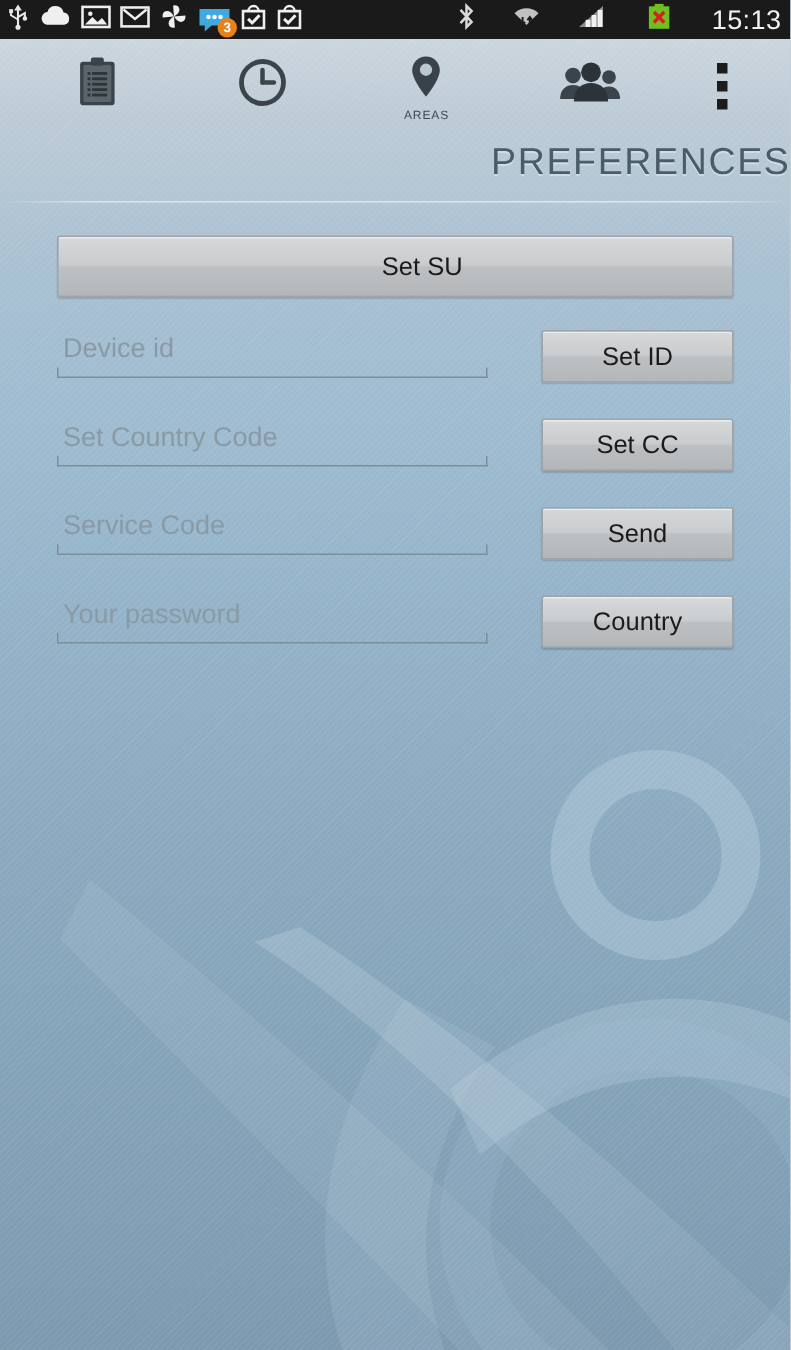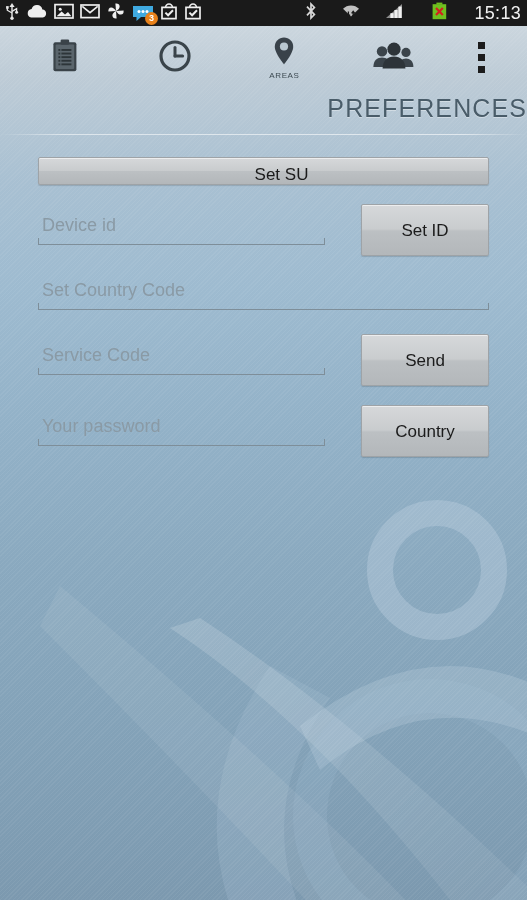--- a/index.html
+++ b/index.html
@@ -164,21 +164,21 @@
     font-size: 17px;
     font-family: "Liberation Sans", sans-serif;
     text-align: center;
     cursor: pointer;
     box-shadow: 0 1px 1px rgba(0,0,0,0.14), inset 0 1px 0 rgba(255,255,255,0.55);
   }
 
   #btn-set-su {
     display: block;
     width: 100%;
-    height: 28px;
+    height: 41px;
     line-height: 33px;
     padding-left: 36px;
   }
 
   .row {
     display: flex;
     align-items: center;
     margin-top: 19px;
     gap: 36px;
   }
@@ -203,21 +203,21 @@
     position: absolute;
     left: 0; right: 0; bottom: 5px;
     height: 7px;
     border-bottom: 1px solid #7e8e99;
     border-left: 1px solid #7e8e99;
     border-right: 1px solid #7e8e99;
     pointer-events: none;
   }
   .row .btn {
     flex: 0 0 128px;
-    height: 52px;
+    height: 35px;
     line-height: 33px;
   }
 </style>
 </head>
 <body>
 
 <div id="screen">
 
   <div id="bg-layer"></div>
 
@@ -438,20 +438,21 @@
         <span class="underline"></span>
       </div>
       <button class="btn">Set ID</button>
     </div>
 
     <div class="row">
       <div class="field-wrap">
         <input class="field" type="text" placeholder="Set Country Code" style="">
         <span class="underline"></span>
       </div>
+      <button class="btn">Set CC</button>
     </div>
 
     <div class="row">
       <div class="field-wrap">
         <input class="field" type="text" placeholder="Service Code" style="">
         <span class="underline"></span>
       </div>
       <button class="btn">Send</button>
     </div>
 

